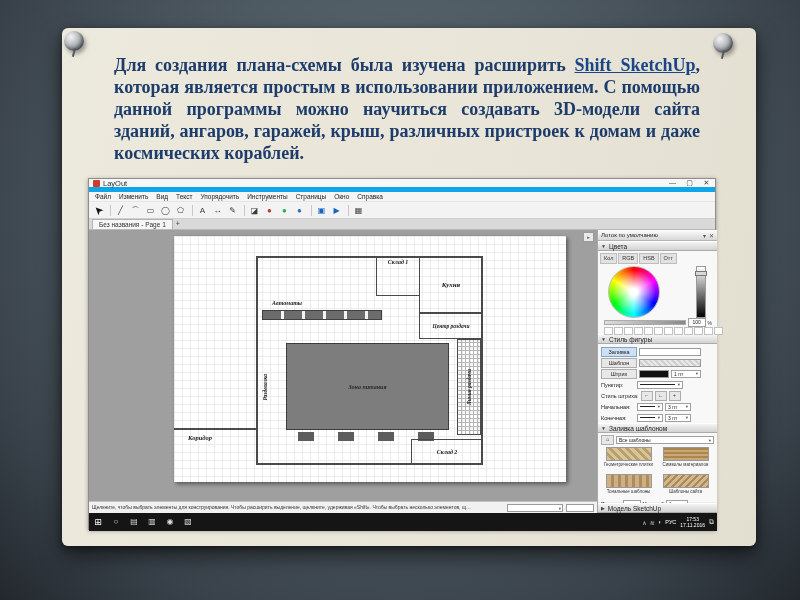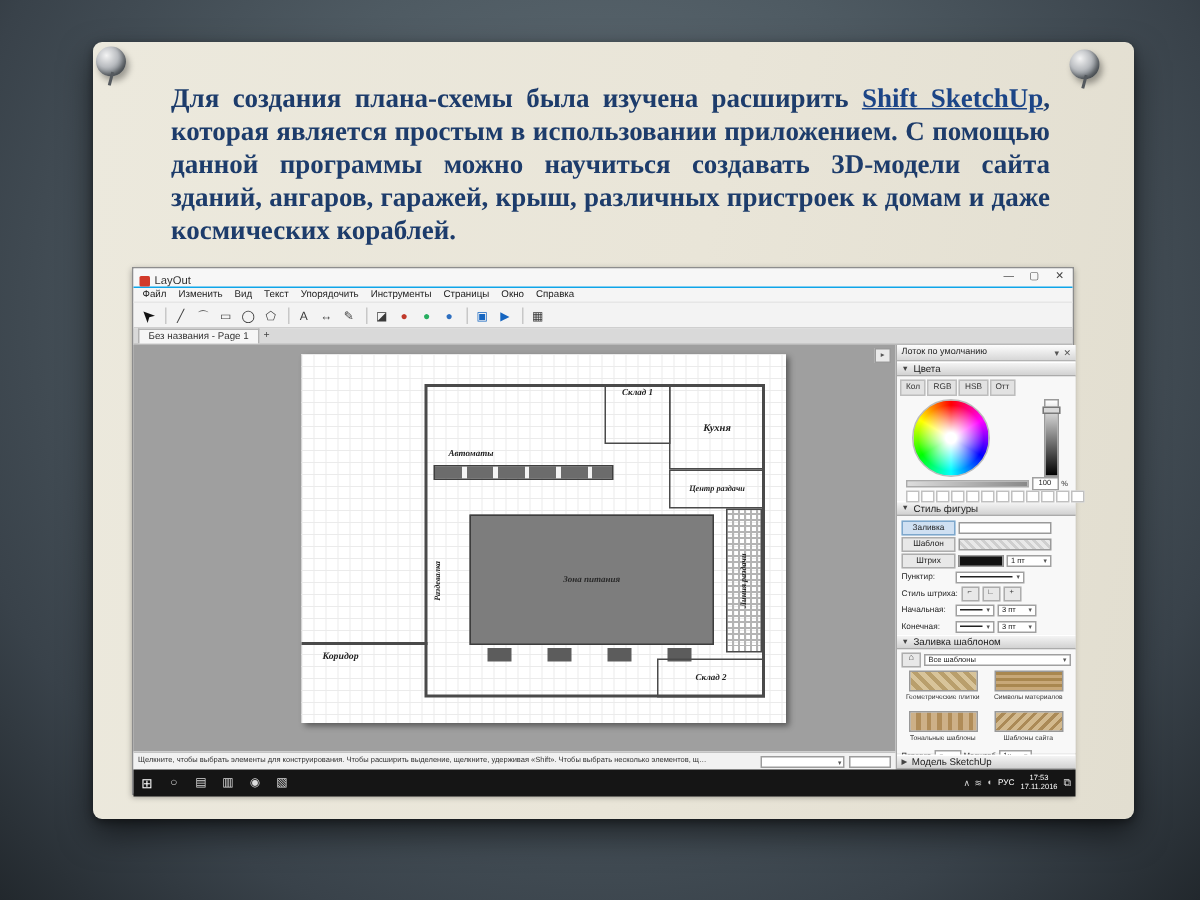--- a/index.html
+++ b/index.html
@@ -16,38 +16,38 @@
   .pin::after{content:"";position:absolute;left:9px;top:17px;width:2px;height:9px;background:#54595e;transform:rotate(15deg);}
   .pin-left{left:2px;top:3px;}
   .pin-right{left:651px;top:5px;}
   .para{position:absolute;left:52px;top:26px;width:586px;margin:0;text-align:justify;
     font-family:"Liberation Serif","DejaVu Serif",serif;font-weight:bold;
     font-size:18px;line-height:22px;color:#1d3c6b;}
   .para .link{color:#1c4587;text-decoration:underline;cursor:pointer;}
   
   .app{position:absolute;left:26px;top:150px;width:628px;height:352px;background:#f0f0f0;
     border:1px solid #8d8d8d;box-sizing:border-box;font-size:7px;color:#222;box-shadow:0 1px 4px rgba(0,0,0,.35);}
-  .titlebar{position:absolute;left:0;top:0;width:100%;height:13px;background:#f7f7f7;border-bottom:1px solid #0ea5e9;display:flex;align-items:flex-end;box-sizing:border-box;}
+  .titlebar{position:absolute;left:0;top:0;width:100%;height:13px;background:#f7f7f7;border-bottom:5px solid #0ea5e9;display:flex;align-items:center;box-sizing:border-box;}
   .app-icon{width:7px;height:7px;background:#d23a2a;border-radius:1px;margin:0 3px 0 4px;}
   .app-title{font-size:7.5px;color:#333;}
   .win-controls{margin-left:auto;display:flex;}
   .win-btn{width:17px;text-align:center;font-size:7px;line-height:12px;color:#444;cursor:default;}
   .menubar{position:absolute;left:0;top:13px;width:100%;height:10px;background:#f5f5f5;border-bottom:1px solid #e6e6e6;display:flex;align-items:center;box-sizing:border-box;padding-left:2px;}
   .menu-item{padding:0 4px;font-size:6.5px;line-height:10px;color:#222;}
   .toolbar{position:absolute;left:0;top:23px;width:100%;height:17px;background:#f3f3f3;border-bottom:1px solid #cfcfcf;display:flex;align-items:center;padding-left:3px;box-sizing:border-box;}
   .tool{width:13px;height:13px;display:flex;align-items:center;justify-content:center;font-size:8px;color:#3a3a3a;margin-right:2px;}
   .tool-big{font-size:11px;color:#111;transform:rotate(-135deg);}
   .tool-sep{width:1px;height:11px;background:#c8c8c8;margin:0 3px;}
   .tabbar{position:absolute;left:0;top:40px;width:100%;height:11px;background:#d9d9d9;border-bottom:1px solid #b9b9b9;box-sizing:border-box;display:flex;align-items:flex-end;}
   .doc-tab{margin-left:3px;padding:0 6px;background:#f6f6f6;border:1px solid #b2b2b2;border-bottom:none;font-size:6.5px;line-height:9px;color:#333;}
   .add-page{width:10px;text-align:center;font-size:7px;line-height:10px;color:#444;}
   
   .canvas{position:absolute;left:0;top:51px;width:508px;height:271px;background:#9f9f9f;overflow:hidden;}
   .canvas-corner{position:absolute;right:3px;top:2px;width:9px;height:8px;background:#e9e9e9;border:1px solid #9a9a9a;font-size:5px;line-height:8px;text-align:center;color:#555;}
-  .page{position:absolute;left:112px;top:6px;width:323px;height:246px;background:#fff;
+  .page{position:absolute;left:85px;top:6px;width:392px;height:246px;background:#fff;
     background-image:linear-gradient(#ebebeb 1px,transparent 1px),linear-gradient(90deg,#ebebeb 1px,transparent 1px);
     background-size:8px 8px;box-shadow:2px 2px 4px rgba(0,0,0,.45);}
   .plan-label{position:absolute;font-family:"Liberation Serif","DejaVu Serif",serif;font-style:italic;font-weight:bold;color:#222;font-size:6px;white-space:nowrap;}
   .hall{position:absolute;left:82px;top:20px;width:227px;height:209px;border:2px solid #4a4a4a;box-sizing:border-box;}
   .corridor-wall{position:absolute;left:0;top:192px;width:84px;height:2px;background:#4a4a4a;}
   .room{position:absolute;border:1px solid #4a4a4a;box-sizing:border-box;display:flex;align-items:center;justify-content:center;}
   .r-sklad1{left:202px;top:20px;width:44px;height:40px;align-items:flex-start;padding-top:2px;}
   .r-kitchen{left:245px;top:20px;width:64px;height:57px;}
   .r-center{left:245px;top:77px;width:64px;height:26px;}
   .r-sklad2{left:237px;top:203px;width:72px;height:26px;}

